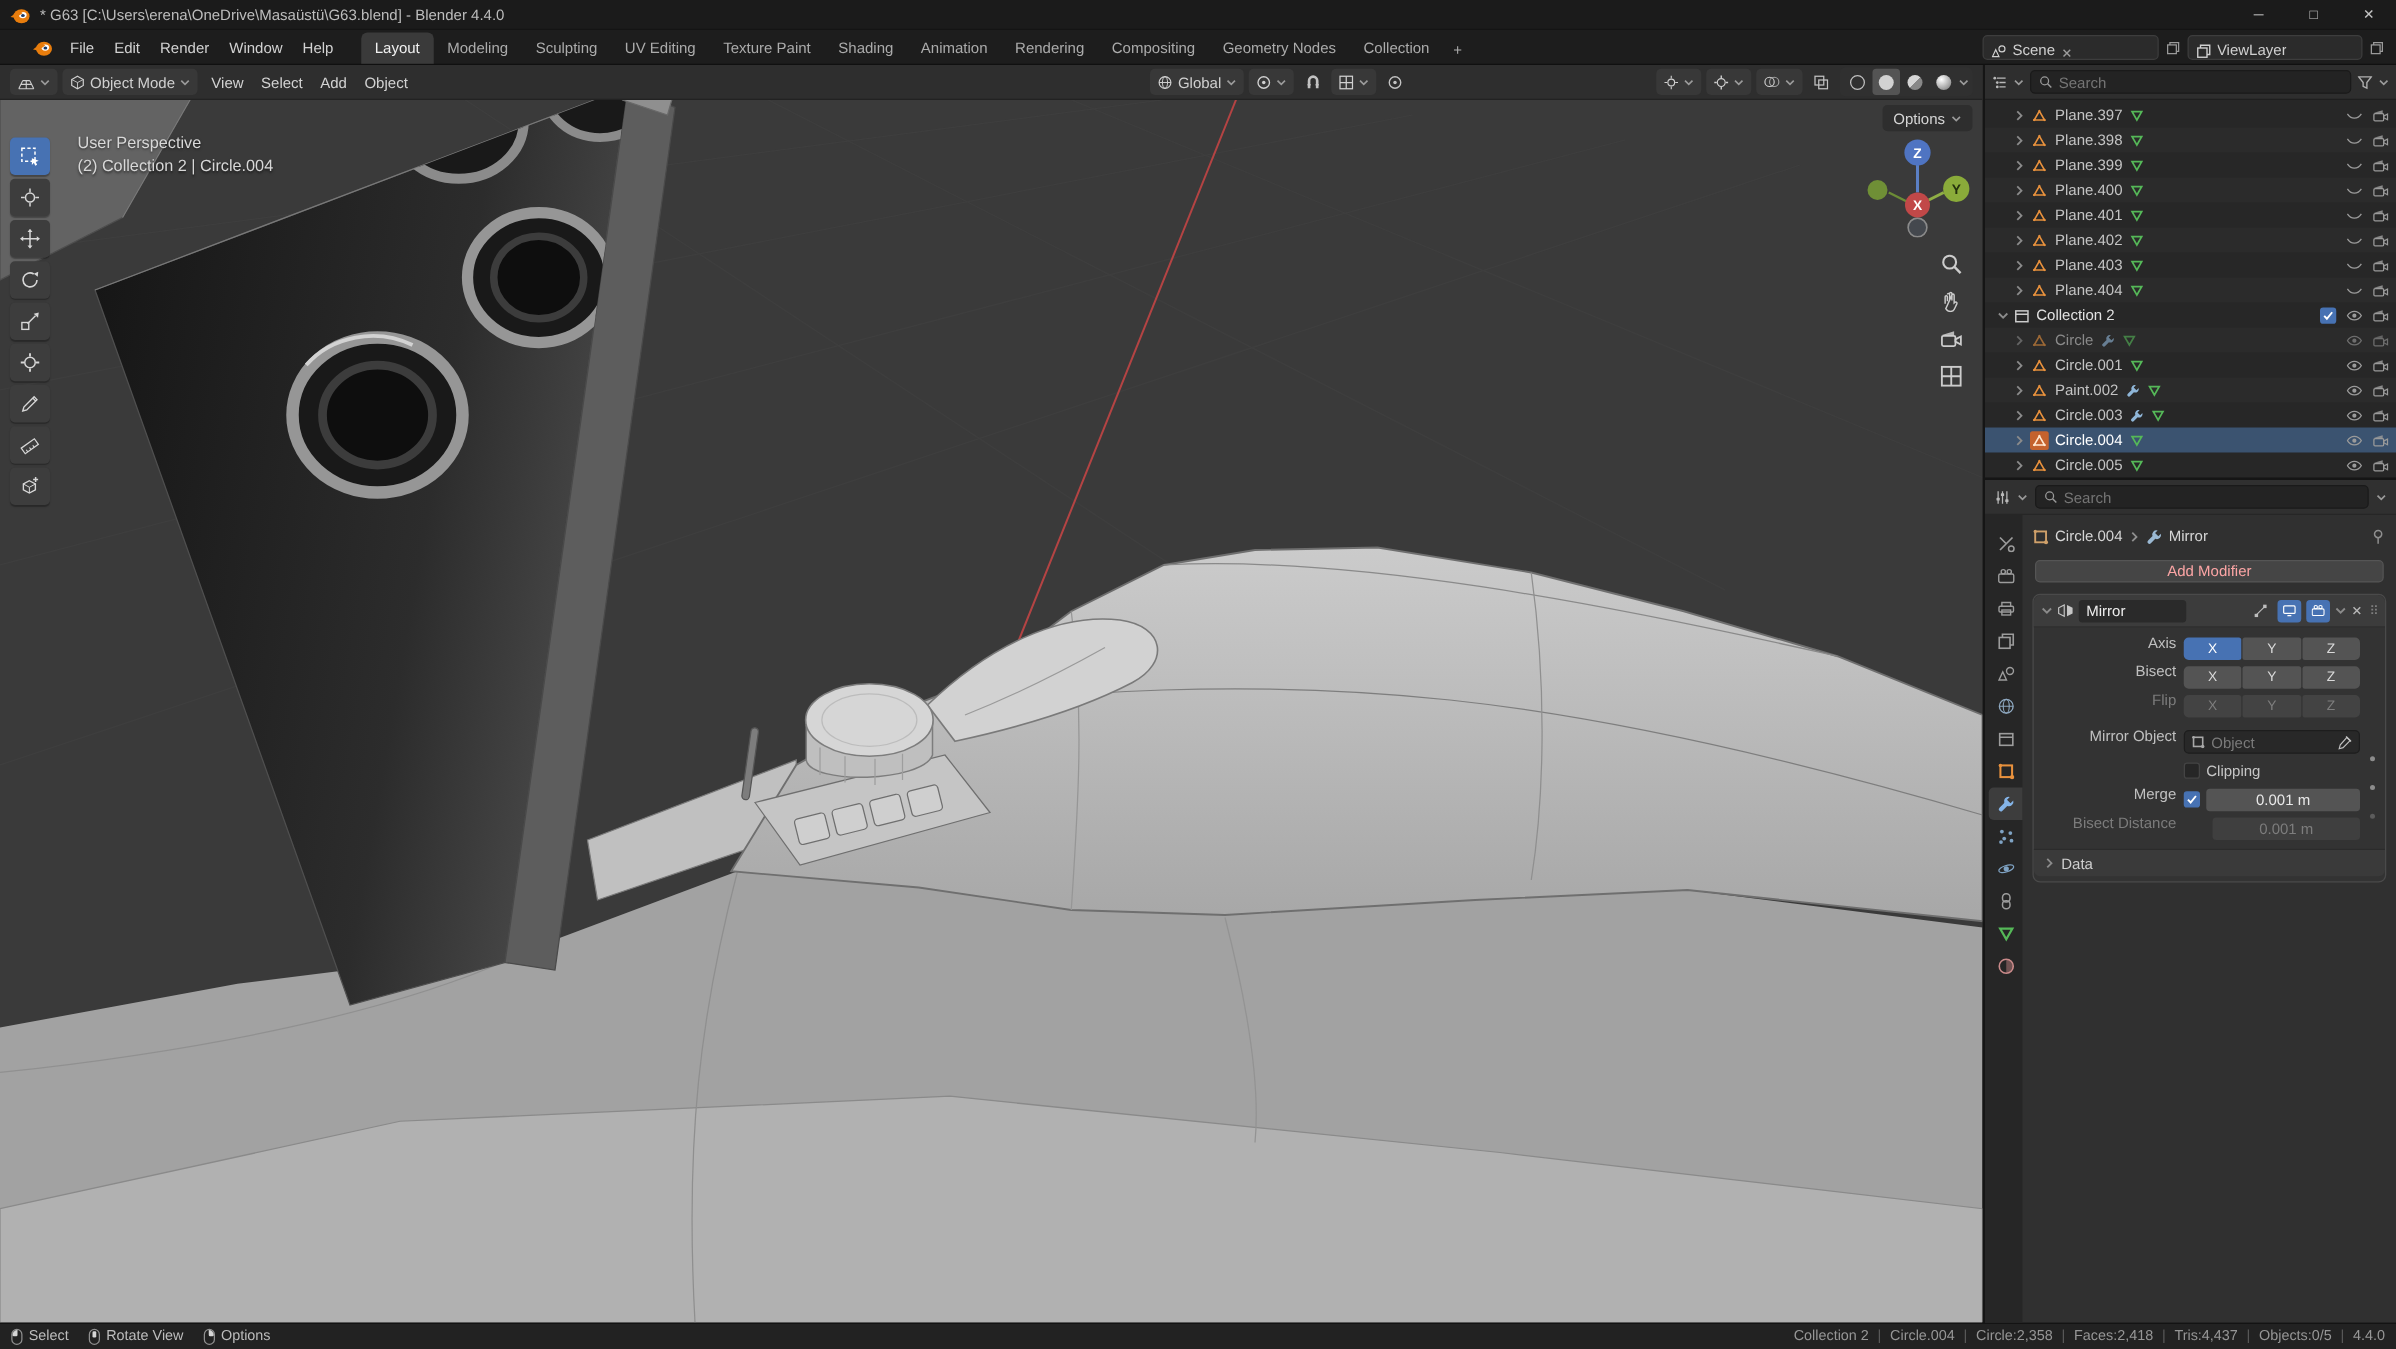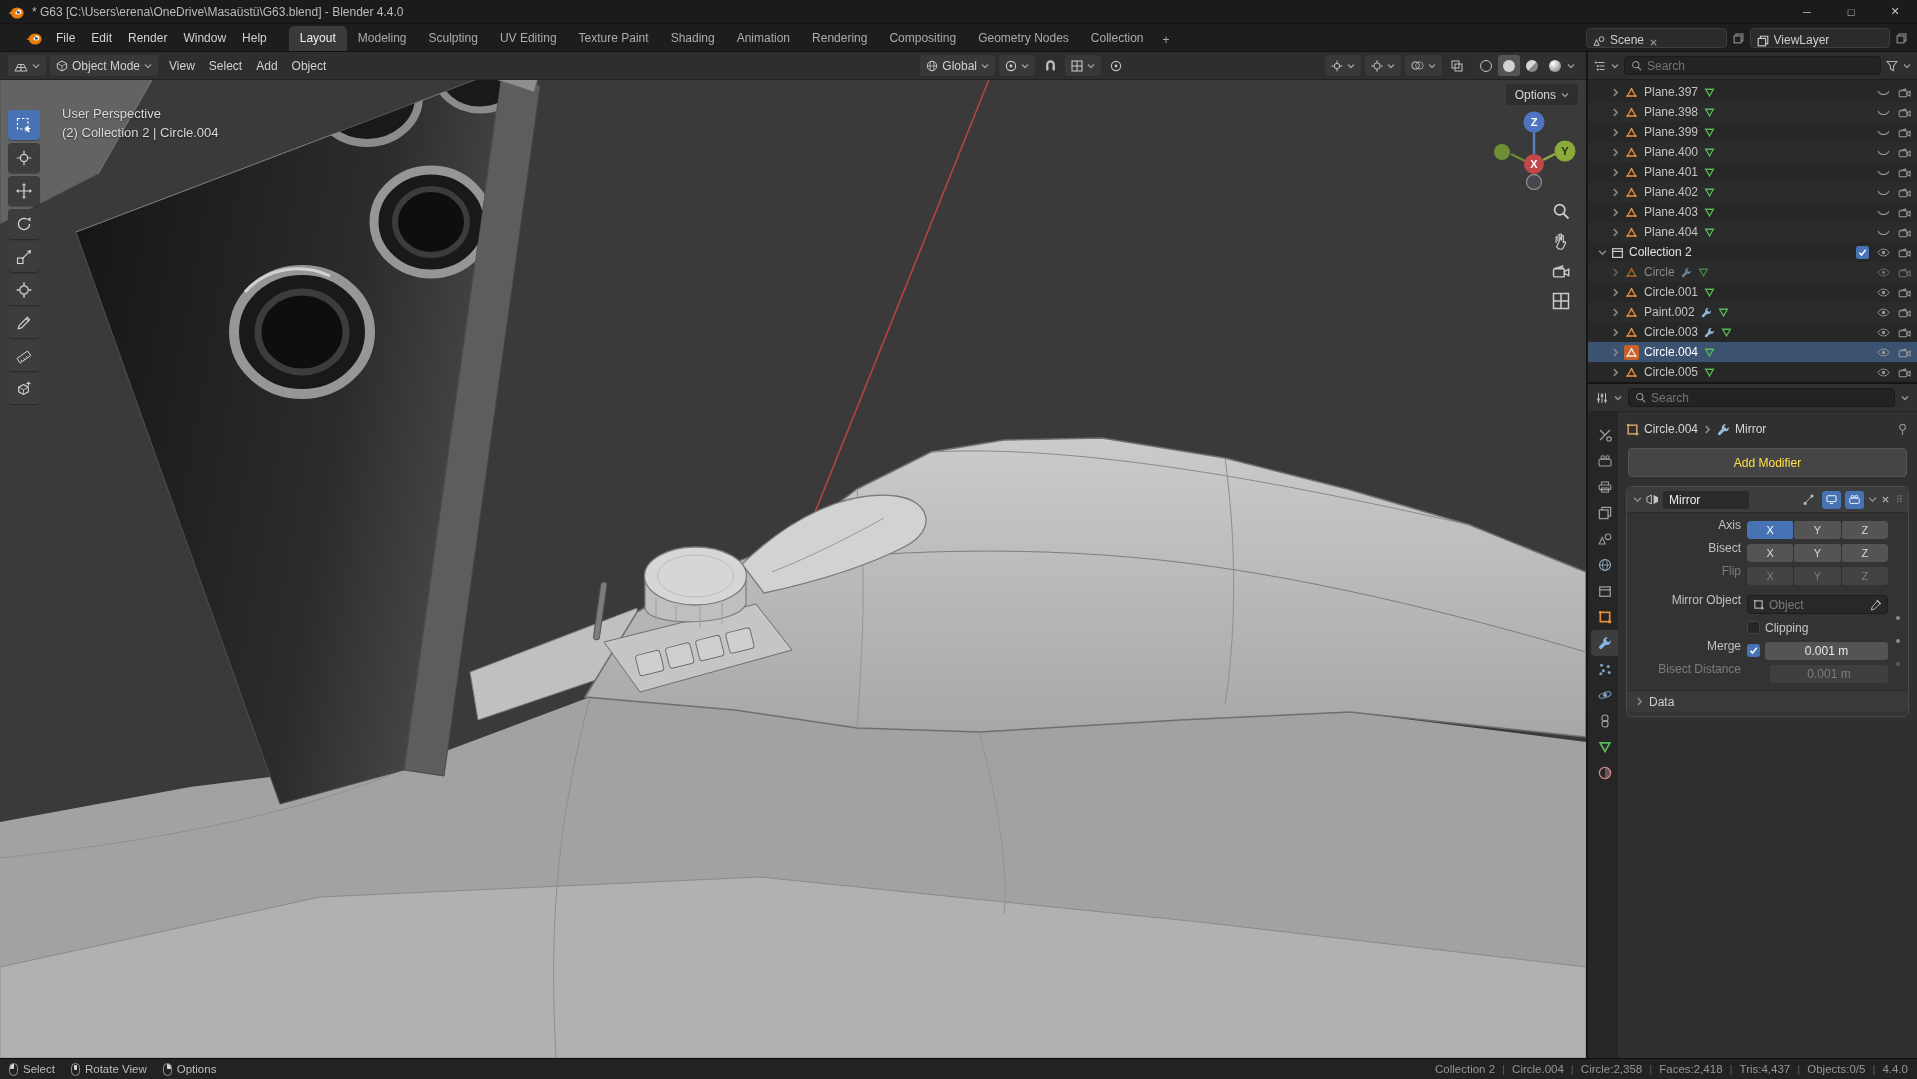--- a/index.html
+++ b/index.html
@@ -107,21 +107,21 @@
   .ptab[data-tab="data"]{color:#55b858}
   .ptab[data-tab="world"]{color:#8ea8c0}
   .ptab[data-tab="physics"],.ptab[data-tab="particles"]{color:#7fa3c4}
   .ptab[data-tab="material"]{color:#c98a8a}
   .ptab.on[data-tab]{color:#84b4e8;background:#3d3d3d}
   .pcontent{flex:1;padding:5px 8px;min-width:0}
   .pbread{height:24px;display:flex;align-items:center;gap:5px;color:#d6d6d6}
   .bc-obj{color:#cfa06a}
   .bc-mod{color:#9ab8d2}
   .bc-sep,.pin{color:#8e8e8e}
-  .addmod{height:29px;margin:7px 2px 9px;background:#454545;border:1px solid #555;border-radius:4px;display:flex;align-items:center;justify-content:center;color:#fde047}
+  .addmod{height:18px;margin:7px 2px 9px;background:#454545;border:1px solid #555;border-radius:4px;display:flex;align-items:center;justify-content:center;color:#fca5a5}
   .modpanel{border:1px solid #4a4a4a;border-radius:6px;background:#333;padding-bottom:4px}
   .modhead{height:26px;display:flex;align-items:center;gap:4px;padding:0 6px;background:#3c3c3c;border-radius:6px 6px 0 0;border-bottom:1px solid #2a2a2a}
   .modname{width:86px;height:18px;background:#2a2a2a;border-radius:3px;color:#ededed;display:flex;align-items:center;padding:0 6px}
   .mtog{width:19px;height:18px;border-radius:3px;display:flex;align-items:center;justify-content:center;color:#bdbdbd}
   .mtog.on{background:#4772b3;color:#fff}
   .mx{color:#b5b5b5}
   .drag{color:#7e7e7e;font-size:10px;letter-spacing:-1px;margin-left:2px}
   .prow{display:flex;gap:6px;height:23px;padding:0 6px}
   .prow.mt{margin-top:6px}
   .plabel{width:108px;text-align:right;color:#c0c0c0;flex:none;white-space:nowrap}

